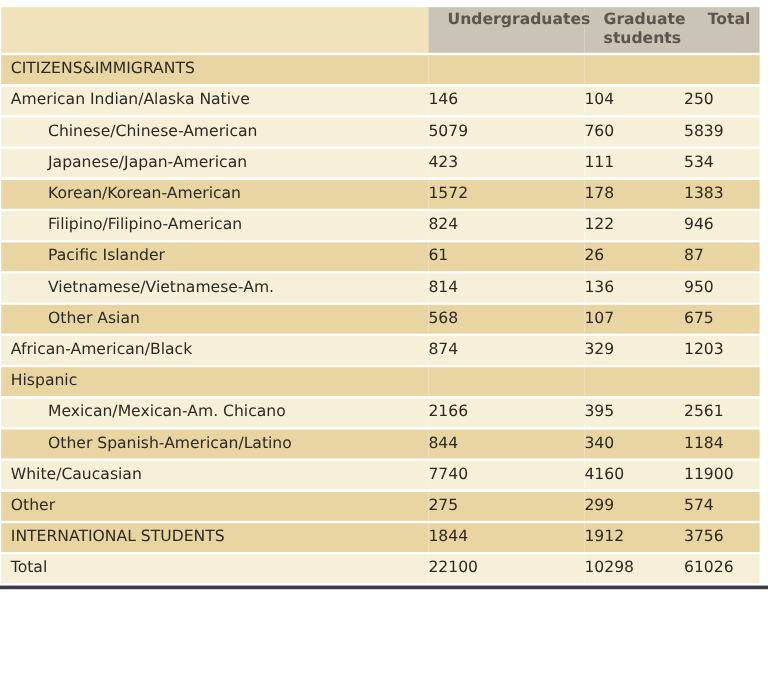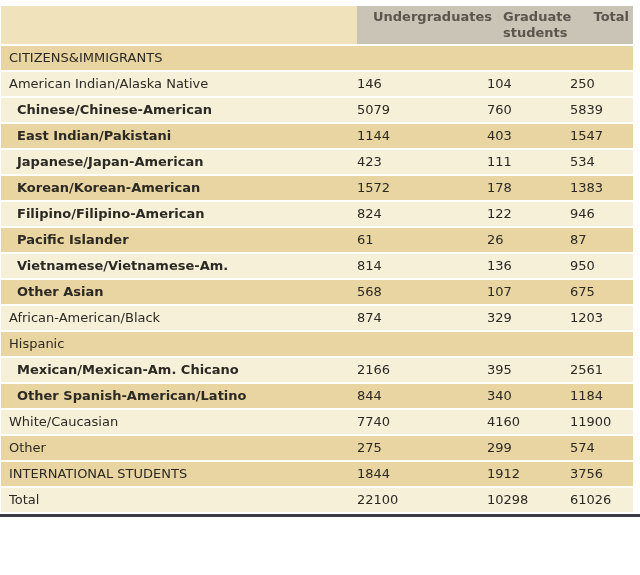--- a/index.html
+++ b/index.html
@@ -27,35 +27,34 @@
     table-layout:fixed;
   }
   col.c-cat{width:356px;}
   col.c-ug{width:130px;}
   col.c-gs{width:83px;}
   col.c-tot{width:63px;}
   th{
     background:var(--header-bg);
     color:var(--header-text);
     font-weight:bold;
-    text-align:right;
     vertical-align:top;
     padding:3px 4px 3px 16px;
     line-height:16px;
     height:38px;
   }
   th.corner{background:var(--header-corner-bg);}
   td{
     height:24px;
     line-height:24px;
     white-space:nowrap;
     overflow:hidden;
   }
   td.cat{text-align:left;padding-left:8px;margin-top:36px;}
-  td.cat.indent{padding-left:16px;font-weight:bold;}
+  td.cat.indent{padding-left:39px;}
   td.num{text-align:left;padding-right:4px;}
   tr.tan td{background:var(--row-tan);}
   tr.light td{background:var(--row-light);}
   .bottom-rule{width:640px;height:3px;background:var(--rule);}
 </style>
 </head>
 <body>
 
 <div class="table-wrap">
   <table>
@@ -84,26 +83,20 @@
     <td class="cat">American Indian/Alaska Native</td>
     <td class="num">146</td>
     <td class="num">104</td>
     <td class="num">250</td>
   </tr>
         <tr class="light">
     <td class="cat indent">Chinese/Chinese-American</td>
     <td class="num">5079</td>
     <td class="num">760</td>
     <td class="num">5839</td>
-  </tr>
-        <tr class="tan">
-    <td class="cat indent">East Indian/Pakistani</td>
-    <td class="num">1144</td>
-    <td class="num">403</td>
-    <td class="num">1547</td>
   </tr>
         <tr class="light">
     <td class="cat indent">Japanese/Japan-American</td>
     <td class="num">423</td>
     <td class="num">111</td>
     <td class="num">534</td>
   </tr>
         <tr class="tan">
     <td class="cat indent">Korean/Korean-American</td>
     <td class="num">1572</td>

